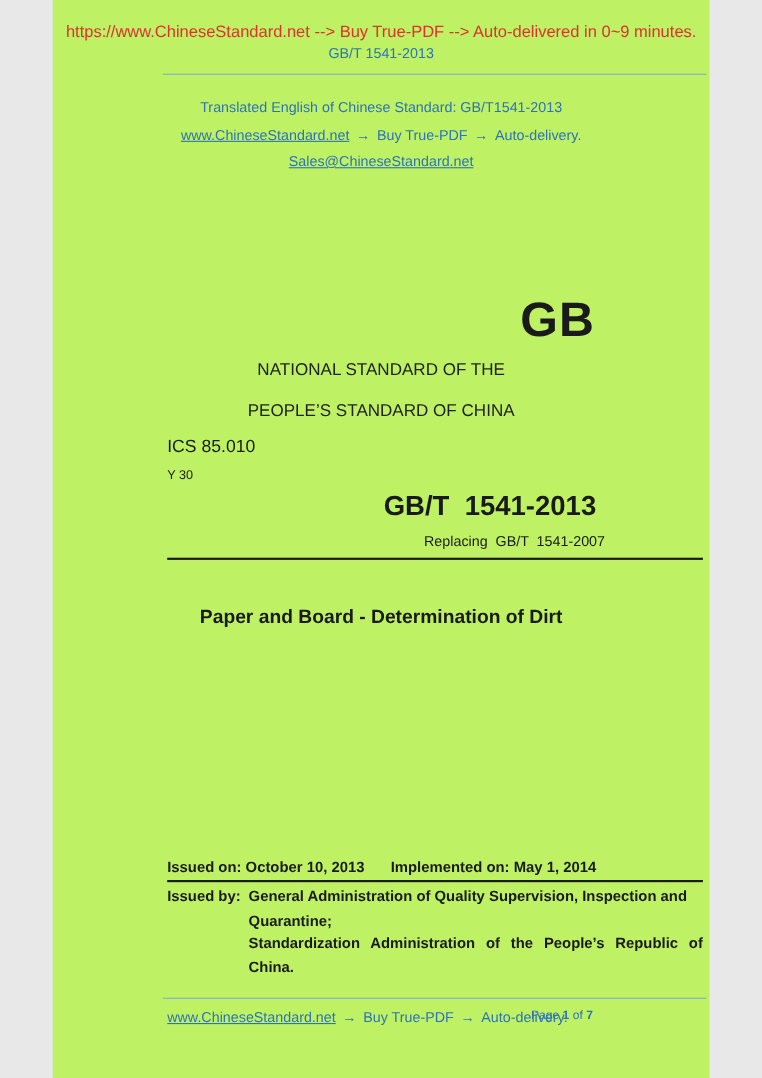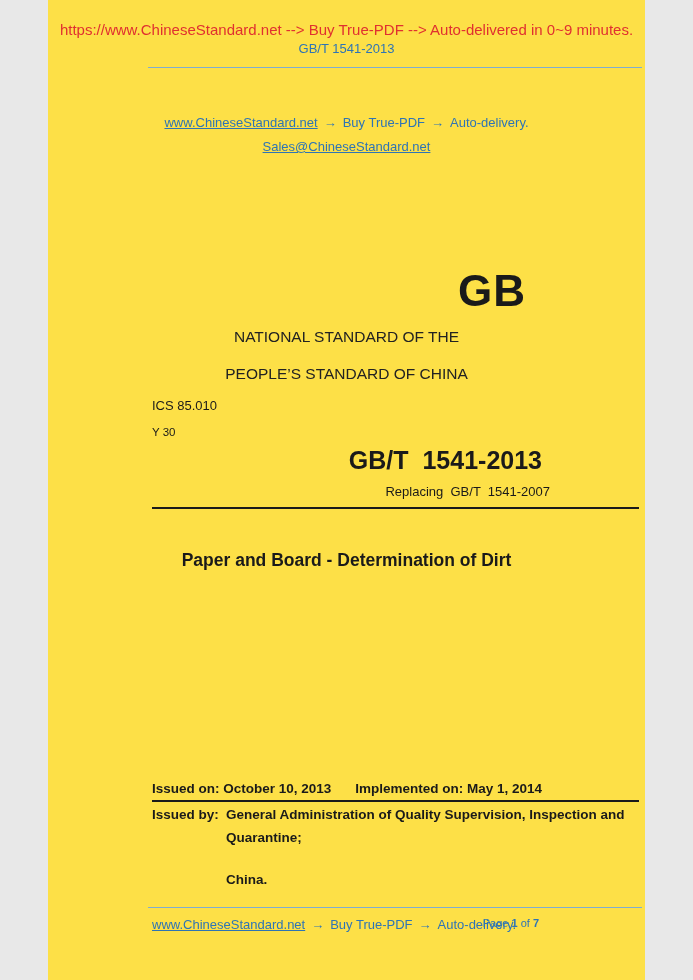--- a/index.html
+++ b/index.html
@@ -2,21 +2,21 @@
 <html><head>
 <meta charset="utf-8">
 <style>
   * { margin: 0; padding: 0; box-sizing: border-box; }
   html, body { background: #e8e8e8; }
   .page {
     position: relative;
     width: 597px;
     height: 980px;
     margin: 0 auto;
-    background: #fde047;
+    background: #bef264;
     font-family: "Liberation Sans", sans-serif;
     color: #1a1a1a;
     overflow: hidden;
   }
   .abs { position: absolute; }
   .center { left: 0; right: 0; text-align: center; }
   .red { color: #e03030; }
   .blue { color: #2e74b5; }
   .pre { white-space: pre-wrap; }
   .underline { text-decoration: underline; }
@@ -25,24 +25,24 @@
   .hline.black { background: #1a1a1a; height: 2px; }
   .arrow { margin: 0 6px; font-weight: bold; }
 
   .notice        { top: 21px;  font-size: 15px; }
   .code-top      { top: 41px;  font-size: 13px; }
   .top-rule      { top: 67px;  left: 100px; width: 494px; }
   .translated    { top: 90px;  font-size: 13px; }
   .buy-line      { top: 115px; font-size: 13px; }
   .sales-line    { top: 139px; font-size: 13px; }
 
-  .gb-logo       { top: 266px; right: 119px; font-size: 44px; font-weight: bold; letter-spacing: 1px; }
+  .gb-logo       { top: 266px; right: 104px; font-size: 44px; font-weight: bold; letter-spacing: 1px; }
   .nat-line1     { top: 328px; font-size: 15.5px; color: #222; }
   .nat-line2     { top: 365px; font-size: 15.5px; color: #222; }
-  .ics           { top: 398px; left: 104px; font-size: 13px; }
+  .ics           { top: 398px; left: 104px; font-size: 16px; }
   .class-code    { top: 426px; left: 104px; font-size: 11.5px; }
   .std-number    { top: 446px; right: 103px; font-size: 25px; font-weight: bold; }
   .replacing     { top: 484px; right: 95px; font-size: 13px; }
   .rule-1        { top: 507px; left: 104px; width: 487px; }
   .title-en      { top: 550px; font-size: 17.5px; font-weight: bold; }
   .title-zh      { top: 594px; font-size: 16px; }
 
   .issued-on     { top: 781px; left: 104px; font-size: 13.5px; font-weight: bold; }
   .implemented-on{ top: 781px; right: 103px; font-size: 13.5px; font-weight: bold; }
   .rule-2        { top: 800px; left: 104px; width: 487px; }
@@ -62,20 +62,21 @@
 <body>
 
 <div class="page">
 
   <div class="abs center notice red">https://www.ChineseStandard.net --&gt; Buy True-PDF --&gt; Auto-delivered in 0~9 minutes.</div>
 
   <div class="abs center code-top blue">GB/T 1541-2013</div>
 
   <div class="hline light-blue top-rule"></div>
 
+  <div class="abs center translated blue">Translated English of Chinese Standard: GB/T1541-2013</div>
 
   <div class="abs center buy-line blue"><span class="underline">www.ChineseStandard.net</span><span class="arrow">→</span><span>Buy True-PDF</span><span class="arrow">→</span><span>Auto-delivery.</span></div>
 
   <div class="abs center sales-line"><span class="blue underline">Sales@ChineseStandard.net</span></div>
 
   <div class="abs gb-logo">GB</div>
 
   <div class="abs center nat-line1">NATIONAL STANDARD OF THE</div>
   <div class="abs center nat-line2">PEOPLE’S STANDARD OF CHINA</div>
 
@@ -90,20 +91,21 @@
   <div class="abs center title-en">Paper and Board - Determination of Dirt</div>
 
   <div class="abs issued-on"><span>Issued on:</span> <span>October 10, 2013</span></div>
   <div class="abs implemented-on"><span>Implemented on:</span> <span>May 1, 2014</span></div>
 
   <div class="hline black rule-2"></div>
 
   <div class="abs issued-by-lbl">Issued by:</div>
   <div class="abs issuer-1a">General Administration of Quality Supervision, Inspection and</div>
   <div class="abs issuer-1b">Quarantine;</div>
+  <div class="abs issuer-2a">Standardization Administration of the People’s Republic of</div>
   <div class="abs issuer-2b">China.</div>
 
   <div class="hline light-blue footer-rule"></div>
   <div class="abs footer-left blue"><span class="underline">www.ChineseStandard.net</span><span class="arrow">→</span><span>Buy True-PDF</span><span class="arrow">→</span><span>Auto-delivery.</span></div>
   <div class="abs footer-right blue pagenum"><span>Page</span>
     <b>1</b>
     <span>of</span>
     <b>7</b></div>
 
 </div>

